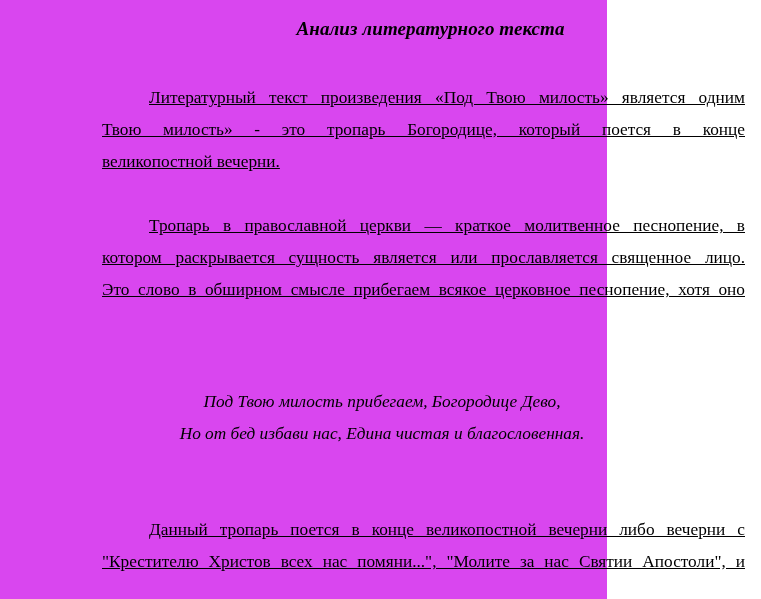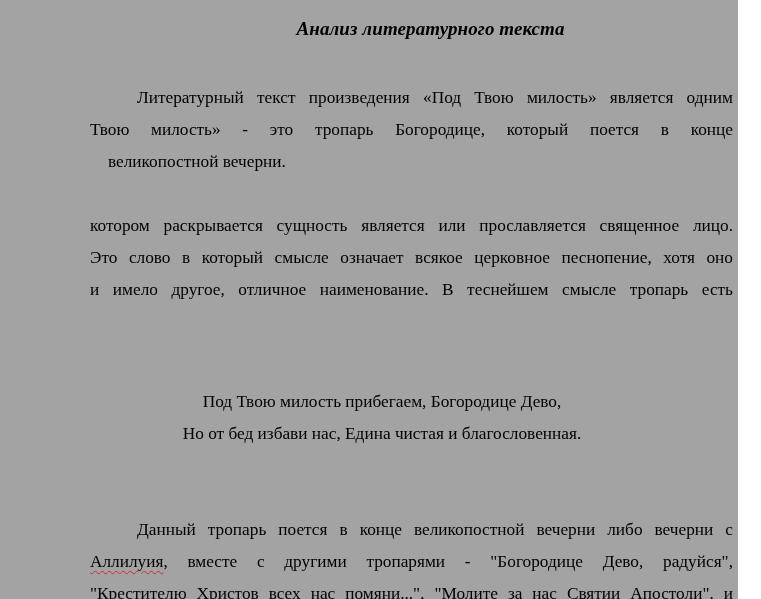--- a/index.html
+++ b/index.html
@@ -12,76 +12,77 @@
       height: 599px;
       overflow: hidden;
       position: relative;
       font-family: "Liberation Serif", "DejaVu Serif", serif;
       color: #000000;
     }
     .page {
       position: absolute;
       left: 0;
       top: 0;
-      width: 738px;
+      width: 607px;
       height: 599px;
-      background: #a3a3a3;
+      background: #d946ef;
     }
     .title {
       position: absolute;
       left: 0;
       width: 861px;
       top: 16px;
       text-align: center;
       font-weight: bold;
       font-style: italic;
       font-size: 19px;
       line-height: 26px;
       letter-spacing: 0.1px;
     }
     .para {
       position: absolute;
-      left: 90px;
+      left: 102px;
       width: 643px;
       font-size: 17.3px;
       line-height: 32.2px;
       text-align: justify;
       text-indent: 47px;
       margin: 0;
+      text-decoration: underline;
     }
     .para .line {
       display: block;
       text-align: justify;
       text-align-last: justify;
     }
     .para .line.first {
       text-indent: 47px;
     }
     .para .line.last {
       text-align-last: left;
-      margin-left: 18px;
     }
     .para .line:not(.first) {
       text-indent: 0;
     }
     #p1 { top: 82px; }
     #p2 { top: 210px; }
     #p3 { top: 514px; }
     .poem {
       position: absolute;
       left: 86px;
       width: 643px;
       top: 386px;
       font-size: 17.3px;
       line-height: 31.5px;
       text-align: center;
     }
     .poem .verse {
       display: block;
       margin-left: -51px;
+      font-style: italic;
     }
     .spell {
       text-decoration: underline wavy #d62d2d;
       text-decoration-thickness: 1px;
       text-underline-offset: 3px;
     }
   </style>
 </head>
 <body>
 
@@ -89,29 +90,28 @@
 
   <div class="title">Анализ литературного текста</div>
 
   <div class="para" id="p1">
     <span class="line first">Литературный текст произведения «Под Твою милость» является одним</span>
     <span class="line">Твою милость» - это тропарь Богородице, который поется в конце</span>
     <span class="line last">великопостной вечерни.</span>
   </div>
 
   <div class="para" id="p2">
+    <span class="line first">Тропарь  в православной церкви — краткое молитвенное песнопение, в</span>
     <span class="line">котором раскрывается сущность является или прославляется священное лицо.</span>
-    <span class="line">Это слово в который смысле означает всякое церковное песнопение, хотя оно</span>
-    <span class="line">и имело другое, отличное наименование. В теснейшем смысле тропарь есть</span>
+    <span class="line">Это слово в обширном смысле прибегаем всякое церковное песнопение, хотя оно</span>
   </div>
 
   <div class="poem">
     <span class="verse">Под Твою милость прибегаем, Богородице Дево,</span>
     <span class="verse">Но от бед избави нас, Едина чистая и благословенная.</span>
   </div>
 
   <div class="para" id="p3">
     <span class="line first">Данный тропарь поется в конце великопостной вечерни либо вечерни с</span>
-    <span class="line"><span class="spell">Аллилуия</span><span>, вместе с другими тропарями - "Богородице Дево, радуйся",</span></span>
     <span class="line">"Крестителю Христов всех нас помяни...", "Молите за нас Святии Апостоли", и</span>
   </div>
 
 </div>
 
 </body></html>

